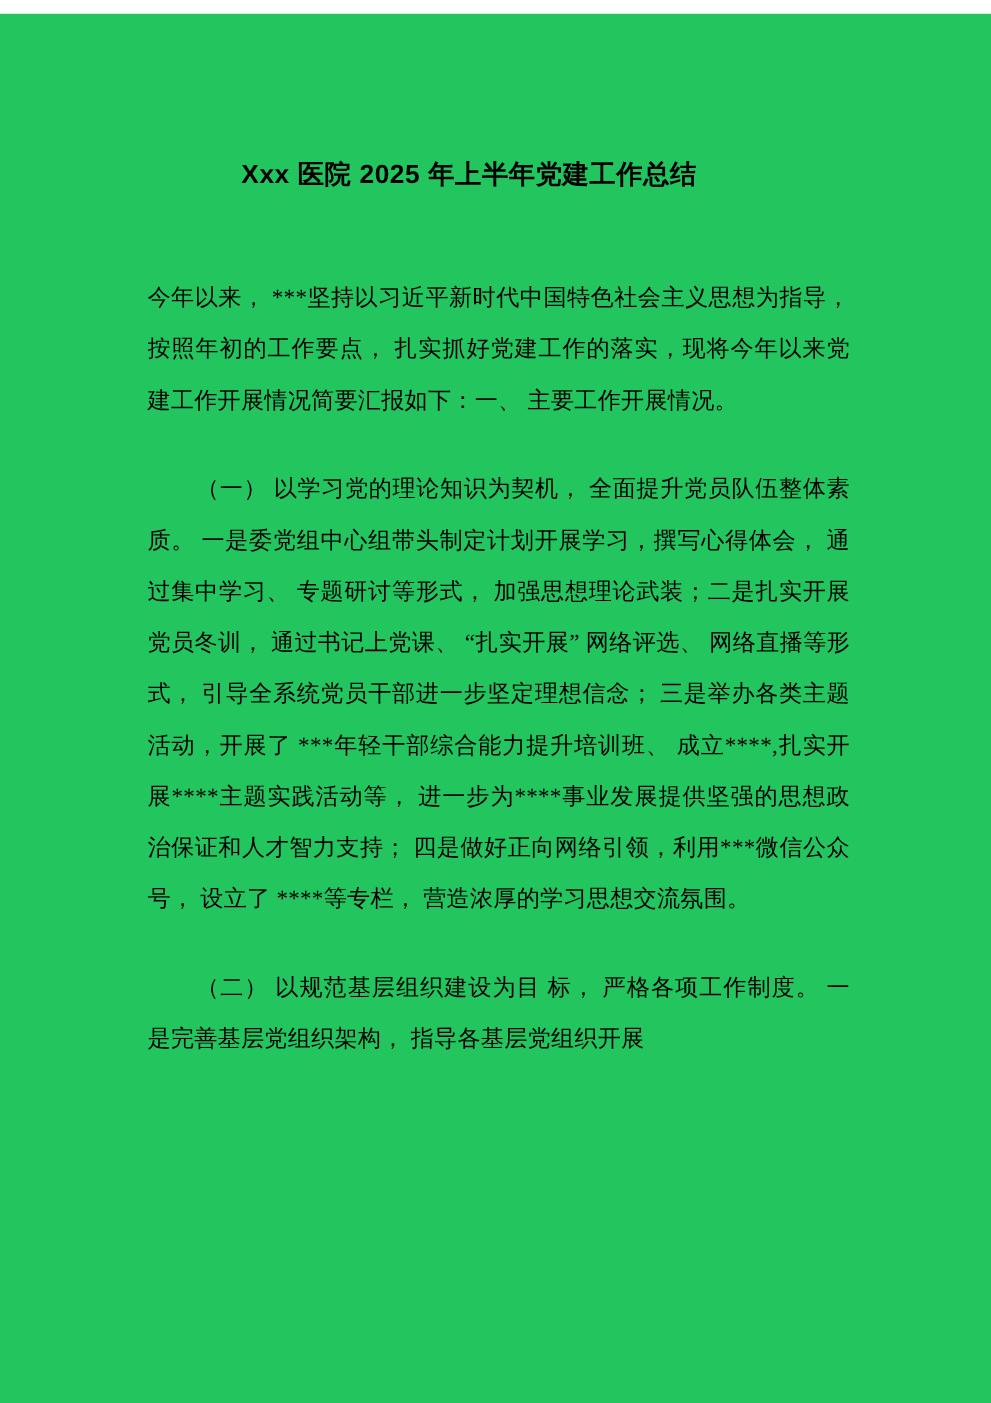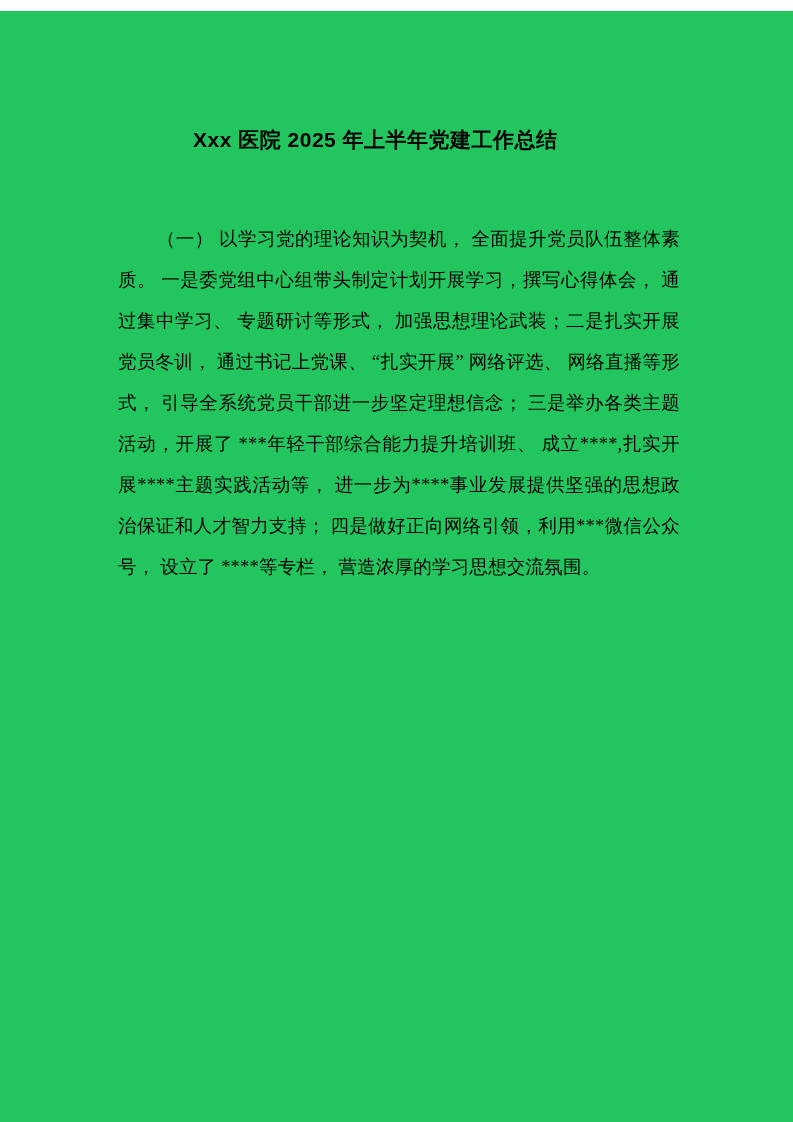--- a/index.html
+++ b/index.html
@@ -56,19 +56,21 @@
 </style>
 </head>
 <body>
 
 <div class="page">
   <div class="content">
 
     <h1 class="doc-title">Xxx 医院 2025 年上半年党建工作总结</h1>
 
     <div class="body-block">
+      <p class="para">今年以来， ***坚持以习近平新时代中国特色社会主义思想为指导， 按照年初的工作要点， 扎实抓好党建工作的落实，现将今年以来党建工作开展情况简要汇报如下：一、 主要工作开展情况。</p>
 
       <p class="para indent">（一） 以学习党的理论知识为契机， 全面提升党员队伍整体素质。 一是委党组中心组带头制定计划开展学习，撰写心得体会， 通过集中学习、 专题研讨等形式， 加强思想理论武装；二是扎实开展党员冬训， 通过书记上党课、 “扎实开展” 网络评选、 网络直播等形式， 引导全系统党员干部进一步坚定理想信念； 三是举办各类主题活动，开展了 ***年轻干部综合能力提升培训班、 成立****,扎实开展****主题实践活动等， 进一步为****事业发展提供坚强的思想政治保证和人才智力支持； 四是做好正向网络引领，利用***微信公众号， 设立了 ****等专栏， 营造浓厚的学习思想交流氛围。</p>
 
+      <p class="para indent">（二） 以规范基层组织建设为目 标， 严格各项工作制度。 一是完善基层党组织架构， 指导各基层党组织开展</p>
     </div>
 
   </div>
 </div>
 
 </body></html>

